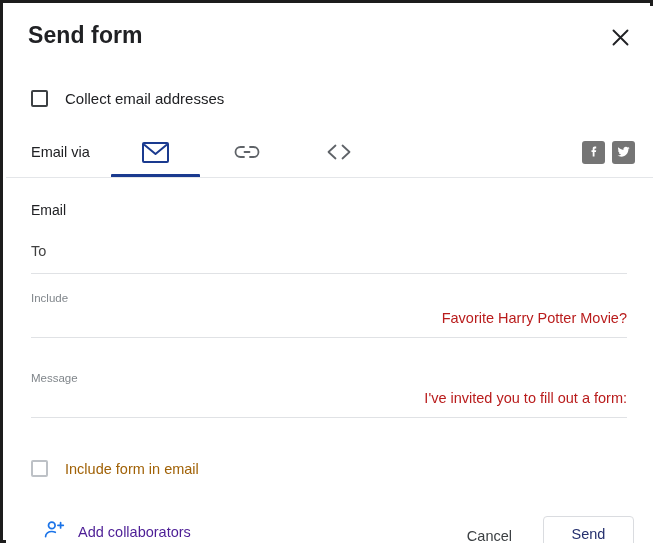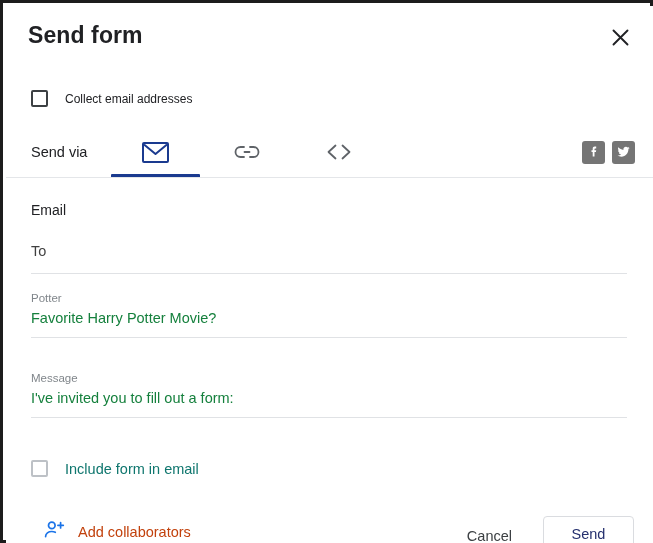--- a/index.html
+++ b/index.html
@@ -77,21 +77,21 @@
     height: 17px;
     border: 2px solid #5f6368;
     border-radius: 2px;
     box-sizing: border-box;
     background: #fff;
   }
   .cbox.dark { border-color: #3c4043; }
   .cbox.muted { border-color: #bdc1c6; }
   .collect-label {
     margin-left: 17px;
-    font-size: 12px;
+    font-size: 15px;
     color: #202124;
   }
 
   
   .tabbar {
     position: absolute;
     left: 0;
     top: 124px;
     width: 647px;
     height: 48px;
@@ -175,23 +175,24 @@
   .field-subject { top: 113px; }
   .field-message { top: 193px; }
 
   .field-label {
     font-size: 11.5px;
     color: #80868b;
     line-height: 14px;
   }
   .field-value {
     font-size: 14.5px;
-    color: #15803d;
+    color: #b91c1c;
     line-height: 22px;
     padding-top: 2px;
+    text-align: right;
   }
   .field-placeholder {
     font-size: 14.5px;
     color: #404040;
     line-height: 22px;
   }
   .field-underline {
     height: 1px;
     background: #e0e2e5;
     margin-top: 8px;
@@ -203,21 +204,21 @@
     position: absolute;
     left: 25px;
     top: 282px;
     display: flex;
     align-items: center;
     cursor: pointer;
   }
   .include-label {
     margin-left: 17px;
     font-size: 14.5px;
-    color: #0f766e;
+    color: #a16207;
   }
 
   
   .footer {
     position: absolute;
     left: 0;
     top: 330px;
     width: 647px;
     height: 60px;
   }
@@ -225,21 +226,21 @@
     position: absolute;
     left: 38px;
     top: 12px;
     display: flex;
     align-items: center;
     cursor: pointer;
   }
   .collab-label {
     margin-left: 12px;
     font-size: 14.5px;
-    color: #c2410c;
+    color: #4c1d95;
   }
   .cancel-btn {
     position: absolute;
     right: 131px;
     top: 12px;
     font-size: 14.5px;
     color: #3c4043;
     padding: 8px 10px;
     cursor: pointer;
     border-radius: 4px;
@@ -278,21 +279,21 @@
         </span>
       </div>
     </div>
 
     <div class="collect-row">
       <span class="cbox dark"></span>
       <span class="collect-label">Collect email addresses</span>
     </div>
 
     <div class="tabbar">
-      <div class="sendvia-label">Send via</div>
+      <div class="sendvia-label">Email via</div>
 
       <div class="tab tab-email">
         <span>
           <svg width="27" height="21" viewBox="0 0 27 21">
             <rect x="1" y="1" width="25" height="19" rx="1" fill="none" stroke="#1a3a8f" stroke-width="2"></rect>
             <path d="M2 2.5 L13.5 12 L25 2.5" fill="none" stroke="#1a3a8f" stroke-width="2" stroke-linejoin="round"></path>
           </svg>
         </span>
       </div>
 
@@ -339,21 +340,21 @@
 
     <div class="body">
       <div class="section-title">Email</div>
 
       <div class="field field-to">
         <div class="field-placeholder">To</div>
         <div class="field-underline"></div>
       </div>
 
       <div class="field field-subject">
-        <div class="field-label">Potter</div>
+        <div class="field-label">Include</div>
         <div class="field-value">Favorite Harry Potter Movie?</div>
         <div class="field-underline"></div>
       </div>
 
       <div class="field field-message">
         <div class="field-label">Message</div>
         <div class="field-value">I've invited you to fill out a form:</div>
         <div class="field-underline"></div>
       </div>
 

